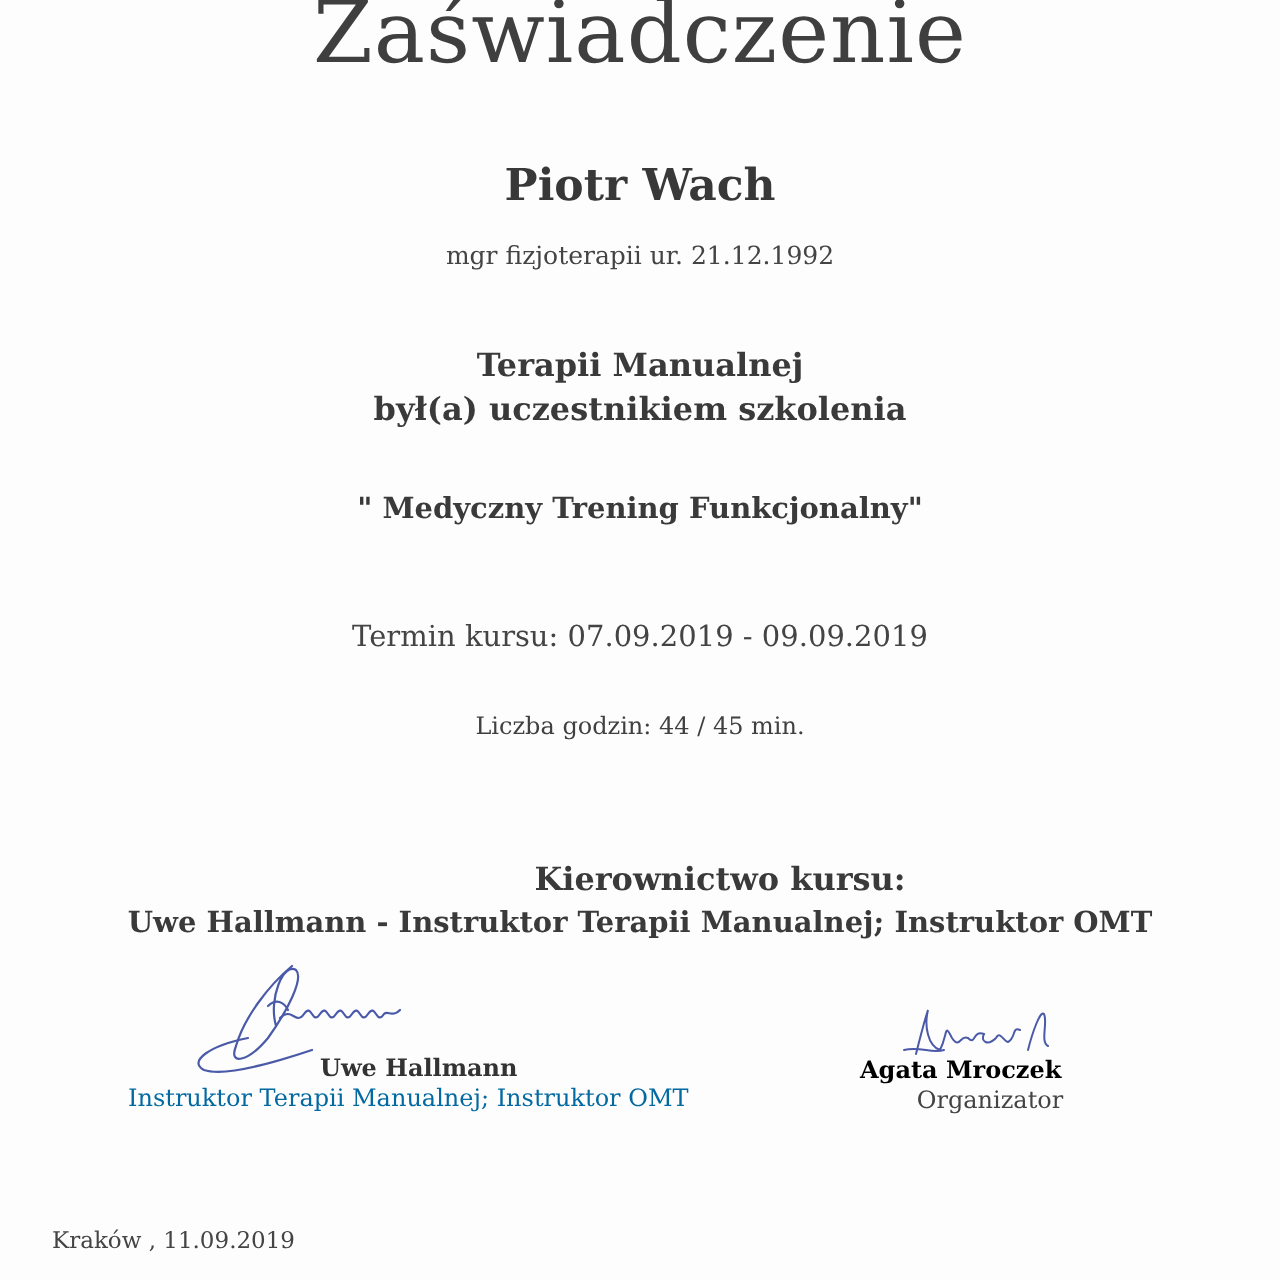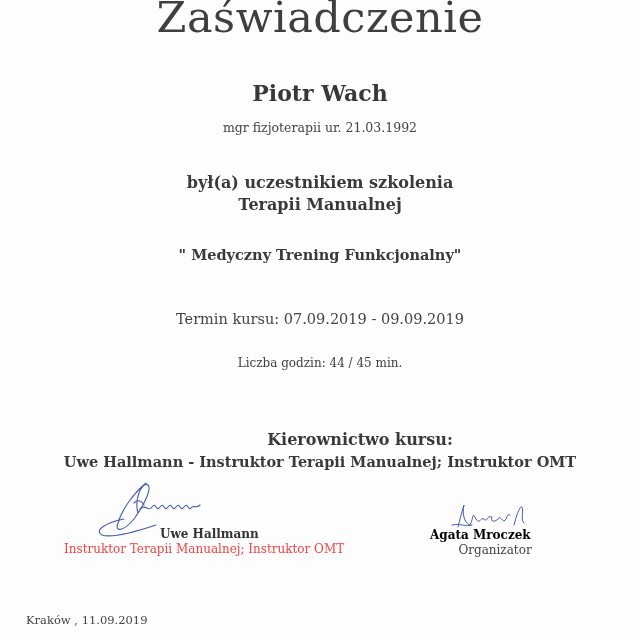--- a/index.html
+++ b/index.html
@@ -20,38 +20,38 @@
     .participant { top: 172px; font-size: 16px; font-weight: bold; line-height: 22px; color: #3a3a3a; }
     .course-name { top: 246px; font-size: 14.5px; font-weight: bold; color: #3a3a3a; }
     .term { top: 311px; font-size: 14.5px; color: #444; }
     .hours { top: 356px; font-size: 12px; color: #404040; }
     .lead-title { top: 430px; font-size: 16px; font-weight: bold; color: #3a3a3a; padding-left: 40px; }
     .lead-desc { top: 453px; font-size: 14.5px; font-weight: bold; color: #3a3a3a; }
 
     .sig-left { position: absolute; left: 50px; top: 475px; width: 270px; height: 90px; text-align: right; }
     .sig-left svg { position: absolute; left: 44px; top: 4px; }
     .sig-left .sname { position: absolute; left: 110px; top: 52px; font-size: 12px; font-weight: bold; color: #333; white-space: nowrap; }
-    .sig-left .srole { position: absolute; left: 14px; top: 67px; font-size: 12px; color: #ef4444; white-space: nowrap; }
+    .sig-left .srole { position: absolute; left: 14px; top: 67px; font-size: 12px; color: #0369a1; white-space: nowrap; }
 
     .sig-right { position: absolute; left: 420px; top: 495px; width: 160px; height: 70px; }
     .sig-right svg { position: absolute; left: 30px; top: 6px; }
     .sig-right .sname { position: absolute; left: 0; width: 130px; text-align: left; top: 33px; font-size: 12px; font-weight: bold; color: #000000; white-space: nowrap; left: 10px; }
     .sig-right .srole { position: absolute; left: 10px; width: 130px; text-align: center; top: 48px; font-size: 12px; color: #444; white-space: nowrap; }
 
     .place-date { position: absolute; left: 26px; top: 613px; font-size: 11.5px; color: #444; white-space: nowrap; }
   </style>
 </head>
 <body>
 
 <div class="abs title">Zaświadczenie</div>
 <div class="abs name">Piotr Wach</div>
-<div class="abs subtitle">mgr fizjoterapii ur. 21.03.1992</div>
+<div class="abs subtitle">mgr fizjoterapii ur. 21.12.1992</div>
 <div class="abs participant">
+  <div>Terapii Manualnej</div>
   <div>był(a) uczestnikiem szkolenia</div>
-  <div>Terapii Manualnej</div>
 </div>
 <div class="abs course-name">" Medyczny Trening Funkcjonalny"</div>
 <div class="abs term">Termin kursu:  07.09.2019 - 09.09.2019</div>
 <div class="abs hours">Liczba godzin: 44 / 45 min.</div>
 <div class="abs lead-title">Kierownictwo kursu:</div>
 <div class="abs lead-desc">Uwe Hallmann - Instruktor Terapii Manualnej; Instruktor OMT</div>
 
 <div class="sig-left">
   <svg width="130" height="62" viewBox="0 0 130 62">
     <g fill="none" stroke="#4a5aa8" stroke-width="1.1" stroke-linecap="round">

